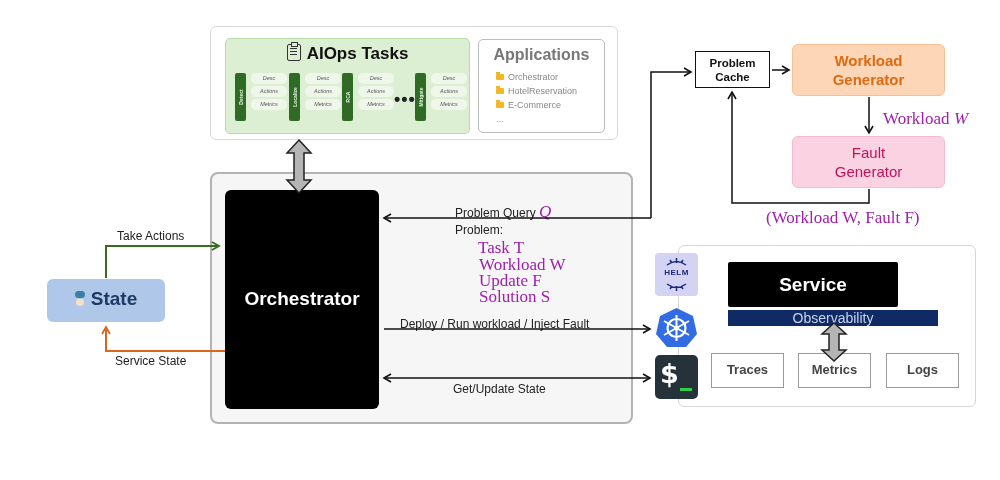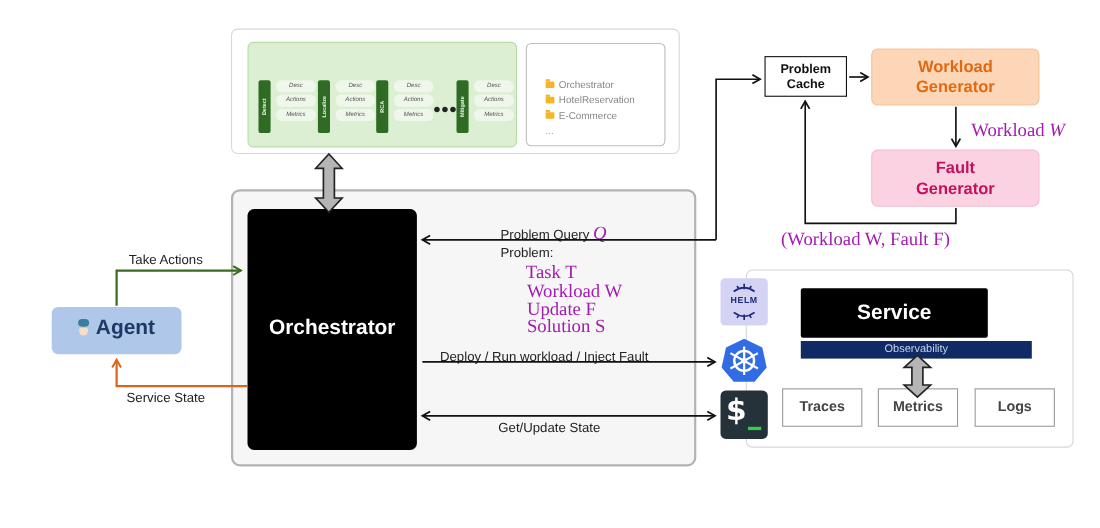--- a/index.html
+++ b/index.html
@@ -35,42 +35,43 @@
   #agent-label .robot { display: inline-block; width: 10px; height: 16px; margin-right: 6px; vertical-align: -2px; position: relative; }
   #agent-label .robot::before { content: ""; position: absolute; left: 0; top: 0; width: 10px; height: 7px; background: #3a7ea0; border-radius: 4px; }
   #agent-label .robot::after { content: ""; position: absolute; left: 1px; top: 8px; width: 8px; height: 7px; background: #f6dfc3; border-radius: 2px 2px 4px 4px; }
 
   .lbl { position: absolute; font-size: 12px; color: #222; white-space: nowrap; }
   .serif { font-family: "Liberation Serif", serif; font-size: 17px; color: #a21caf; }
 
   
   #cache-box { left: 695px; top: 51px; width: 75px; height: 37px; border: 1.5px solid #111; background: #fff; box-sizing: border-box; text-align: center; font-weight: bold; font-size: 11.5px; line-height: 14px; padding-top: 4px; color: #111; }
   #wg-box { left: 792px; top: 44px; width: 153px; height: 52px; background: #fcd6b6; border: 1.5px solid #f5c196; border-radius: 6px; box-sizing: border-box; text-align: center; font-weight: bold; font-size: 15px; color: #e06a12; line-height: 19px; padding-top: 6px; }
-  #fg-box { left: 792px; top: 136px; width: 153px; height: 52px; background: #fbd2e2; border: 1.5px solid #f4bbd1; border-radius: 6px; box-sizing: border-box; text-align: center; font-weight: bold; font-size: 15px; color: #c2125c; line-height: 19px; padding-top: 6px; }
+  #fg-box { left: 792px; top: 136px; width: 153px; height: 52px; background: #fbd2e2; border: 1.5px solid #f4bbd1; border-radius: 6px; box-sizing: border-box; text-align: center; font-weight: normal; font-size: 15px; color: #c2125c; line-height: 19px; padding-top: 6px; }
 
   
   #svc-frame { left: 678px; top: 245px; width: 298px; height: 162px; border: 1.5px solid #d6d6d6; border-radius: 6px; background: #fff; box-sizing: border-box; }
   #svc-block { left: 728px; top: 262px; width: 170px; height: 45px; background: #000; border-radius: 2px; color: #fff; font-weight: bold; font-size: 19px; text-align: center; line-height: 45px; }
-  #obs-bar { left: 728px; top: 310px; width: 210px; height: 16px; background: #0f2a64; color: #c8d4ee; font-size: 10px; text-align: center; line-height: 16px; }
+  #obs-bar { left: 728px; top: 310px; width: 210px; height: 16px; background: #0f2a64; color: #c8d4ee; font-size: 14px; text-align: center; line-height: 16px; }
   .obs-box { position: absolute; top: 353px; height: 35px; border: 1.5px solid #9a9a9a; background: #fff; box-sizing: border-box; font-weight: bold; font-size: 13px; color: #444; text-align: center; line-height: 32px; }
 
   #helm-icon { left: 655px; top: 253px; width: 43px; height: 43px; background: #d4d3f4; border-radius: 4px; }
   #helm-icon .txt { position: absolute; left: 0; width: 100%; top: 15px; text-align: center; font-size: 8px; font-weight: bold; color: #1b2a80; letter-spacing: 0.5px; }
   #k8s-icon { left: 655px; top: 307px; width: 43px; height: 41px; }
   #term-icon { left: 655px; top: 355px; width: 43px; height: 44px; background: #26323a; border-radius: 5px; }
   #term-icon .dollar { position: absolute; left: 5px; top: 3px; color: #fff; font-weight: bold; font-size: 27px; font-family: "DejaVu Sans", sans-serif; }
   #term-icon .cursor { position: absolute; left: 25px; top: 33px; width: 12px; height: 3px; background: #2fcf4a; }
 
   svg#arrows { position: absolute; left: 0; top: 0; width: 1000px; height: 480px; pointer-events: none; }
 </style>
 </head>
 <body>
 
 <div id="top-box" class="abs"></div>
 <div id="tasks-box" class="abs">
+  <div id="tasks-title" class="abs"><span class="clip"></span><span>AIOps Tasks</span></div>
 
   <div class="task-col" style="left:9px">
     <div class="task-bar">
         <span>Detect</span>
       </div>
     <div class="task-pill" style="top:0">Desc</div>
     <div class="task-pill" style="top:13px">Actions</div>
     <div class="task-pill" style="top:26px">Metrics</div>
   </div>
   <div class="task-col" style="left:63px">
@@ -94,45 +95,46 @@
     <div class="task-bar">
         <span>Mitigate</span>
       </div>
     <div class="task-pill" style="top:0">Desc</div>
     <div class="task-pill" style="top:13px">Actions</div>
     <div class="task-pill" style="top:26px">Metrics</div>
   </div>
 </div>
 
 <div id="apps-box" class="abs">
+  <div id="apps-title" class="abs">Applications</div>
   <div class="app-item" style="top:32px"><span class="folder"></span><span>Orchestrator</span></div>
   <div class="app-item" style="top:46px"><span class="folder"></span><span>HotelReservation</span></div>
   <div class="app-item" style="top:60px"><span class="folder"></span><span>E-Commerce</span></div>
   <div id="apps-more" class="abs">...</div>
 </div>
 
 <div id="orch-frame" class="abs"></div>
 <div id="orch-block" class="abs"></div>
 <div id="orch-label" class="abs">Orchestrator</div>
 
 <div id="agent-box" class="abs"></div>
-<div id="agent-label" class="abs"><span class="robot"></span><span>Agent</span></div>
+<div id="agent-label" class="abs"><span class="robot"></span><span>State</span></div>
 
 <div class="lbl" style="left:117px; top:229px;">Take Actions</div>
 <div class="lbl" style="left:115px; top:354px;">Service State</div>
 <div class="lbl" style="left:455px; top:202px;"><span>Problem Query</span> <span class="serif" style="font-style:italic">Q</span></div>
 <div class="lbl" style="left:455px; top:223px;">Problem:</div>
 <div class="lbl serif" style="left:478px; top:238px;">Task T</div>
 <div class="lbl serif" style="left:479px; top:255px;">Workload W</div>
 <div class="lbl serif" style="left:479px; top:271px;">Update F</div>
 <div class="lbl serif" style="left:479px; top:287px;">Solution S</div>
 <div class="lbl" style="left:400px; top:317px;">Deploy / Run workload / Inject Fault</div>
 <div class="lbl" style="left:453px; top:382px;">Get/Update State</div>
 <div class="lbl serif" style="left:883px; top:109px;"><span>Workload</span> <i>W</i></div>
-<div class="lbl serif" style="left:710px; top:208px;">(Workload W, Fault F)</div>
+<div class="lbl serif" style="left:766px; top:208px;">(Workload W, Fault F)</div>
 
 <div id="cache-box" class="abs">
     <div>Problem</div>
     <div>Cache</div>
   </div>
 <div id="wg-box" class="abs">
     <div>Workload</div>
     <div>Generator</div>
   </div>
 <div id="fg-box" class="abs">

